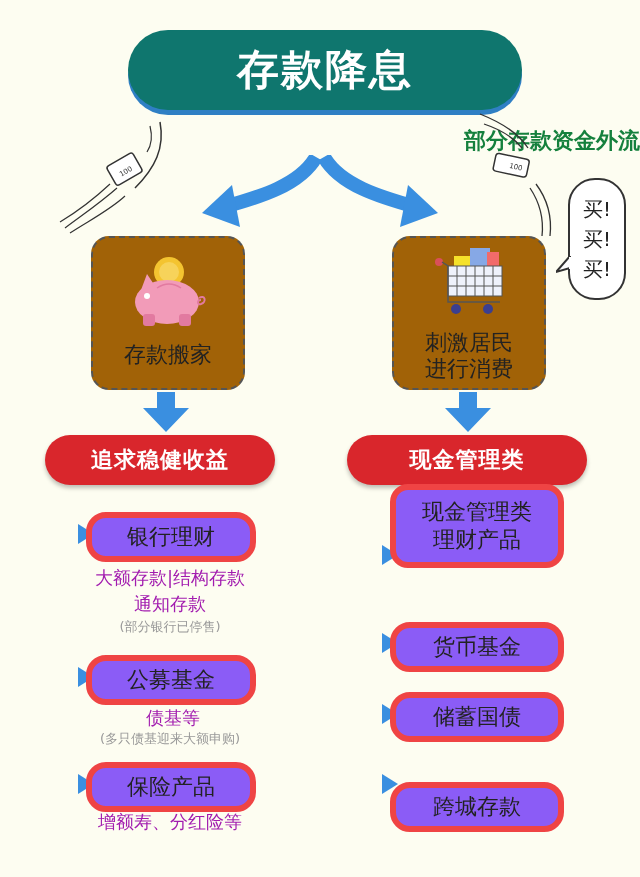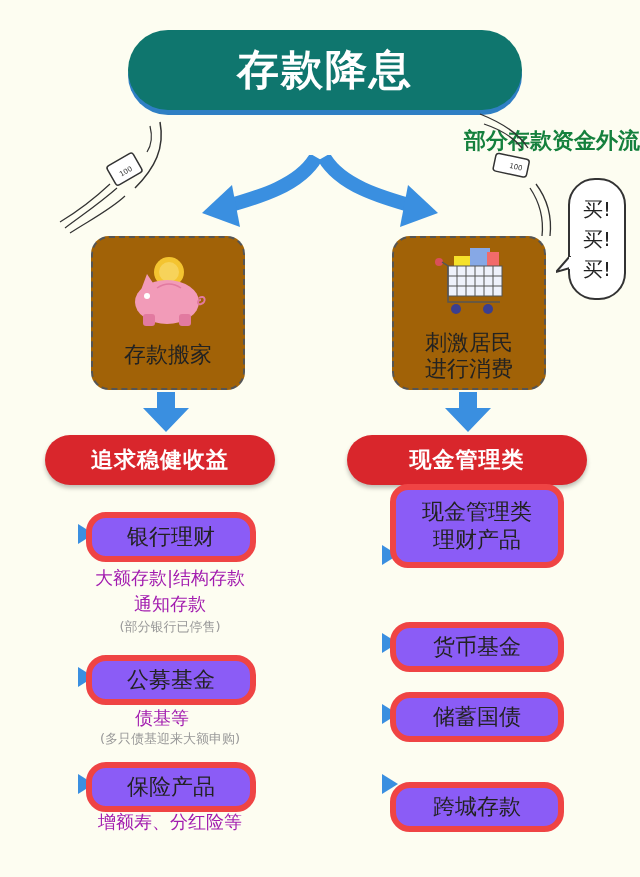--- a/index.html
+++ b/index.html
@@ -118,21 +118,21 @@
   <span>银行理财</span>
 </div>
 <div class="abs note" style="left:60px;top:566px;width:220px;">大额存款|结构存款</div>
 <div class="abs note" style="left:60px;top:592px;width:220px;">通知存款</div>
 <div class="abs note-small" style="left:60px;top:618px;width:220px;">(部分银行已停售)</div>
 
 <div class="abs tri" style="left:78px;top:667px;"></div>
 <div class="abs item-pill" style="left:86px;top:655px;width:158px;">
   <span>公募基金</span>
 </div>
-<div class="abs note" style="left:52px;top:706px;width:220px;">债基等</div>
+<div class="abs note" style="left:63px;top:706px;width:220px;">债基等</div>
 <div class="abs note-small" style="left:60px;top:730px;width:220px;">(多只债基迎来大额申购)</div>
 
 <div class="abs tri" style="left:78px;top:774px;"></div>
 <div class="abs item-pill" style="left:86px;top:762px;width:158px;">
   <span>保险产品</span>
 </div>
 <div class="abs note" style="left:55px;top:810px;width:230px;">增额寿、分红险等</div>
 
 <div class="abs tri" style="left:382px;top:545px;"></div>
 <div class="abs item-pill tall" style="left:390px;top:484px;width:162px;">

